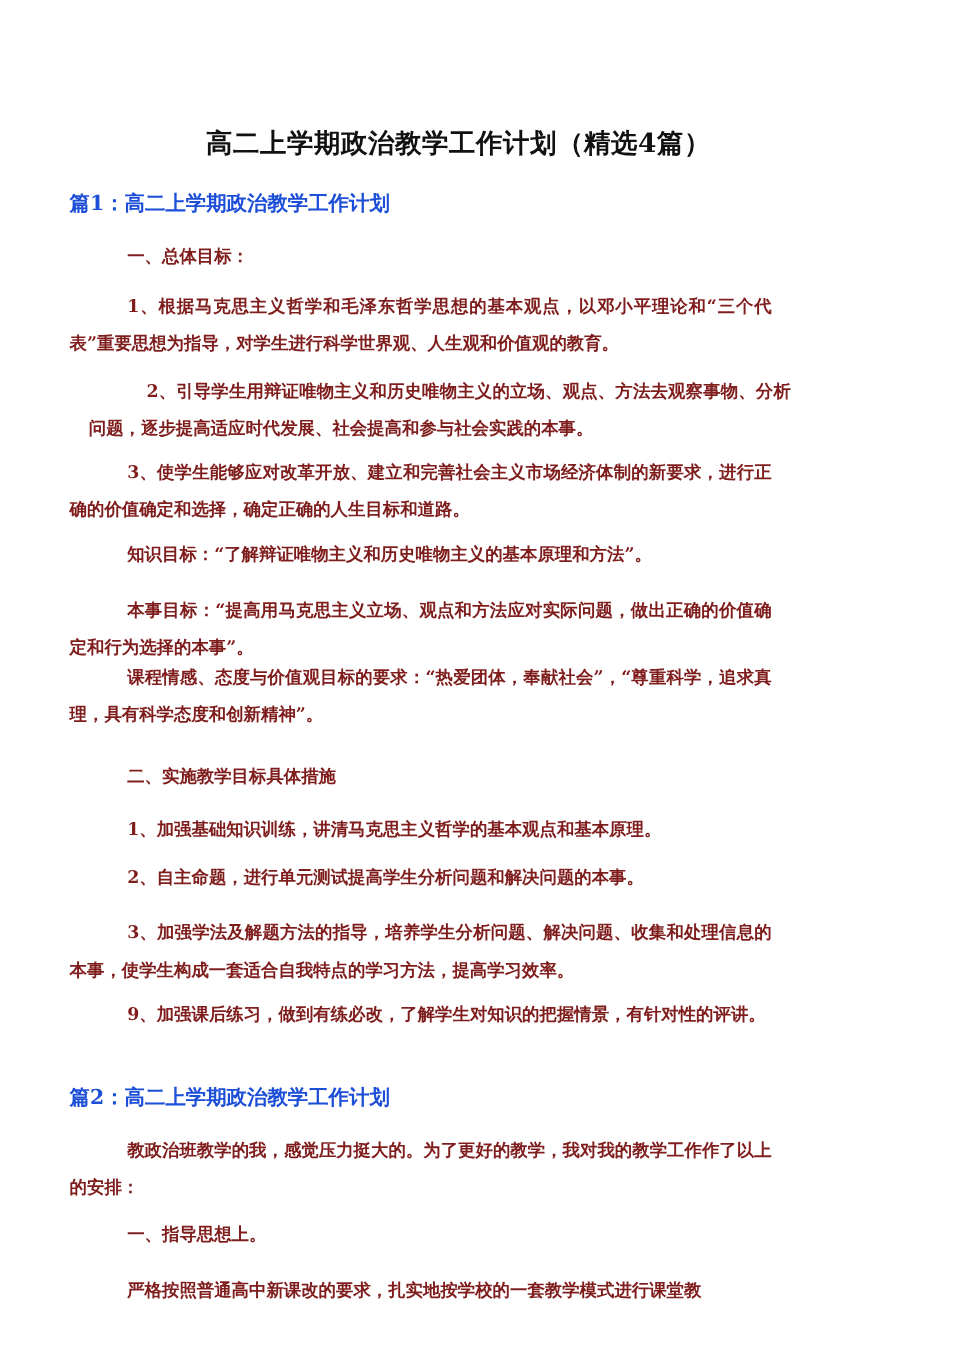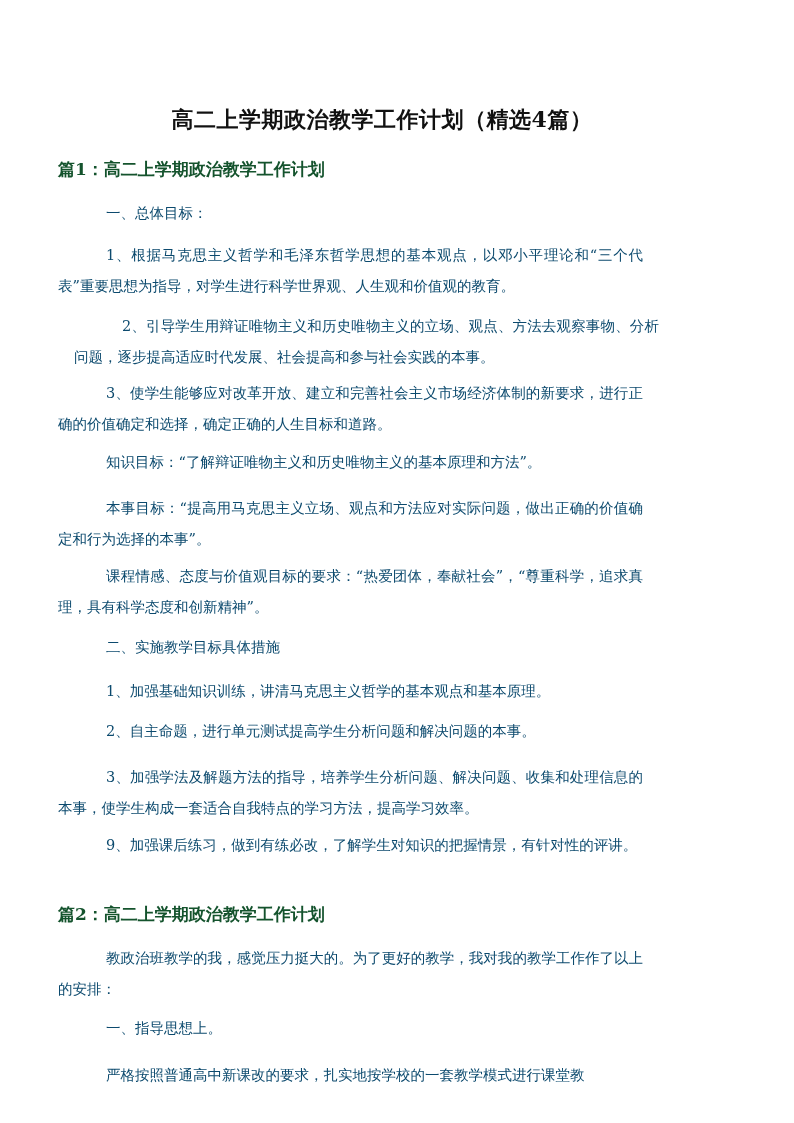--- a/index.html
+++ b/index.html
@@ -1,38 +1,38 @@
 <!DOCTYPE html>
 <html><head>
   <meta charset="utf-8">
   <style>
     html, body { margin: 0; padding: 0; background: #ffffff; }
     body { width: 794px; height: 1123px; position: relative; overflow: hidden;
       font-family: "DejaVu Serif", "Liberation Serif", serif; color: #111; }
     .page { position: absolute; left: 0; top: 0; width: 794px; height: 1123px; }
     .title { position: absolute; top: 105px; left: 0; width: 764px; text-align: center;
       font-size: 22px; font-weight: bold; letter-spacing: 0.5px; color: #111; }
-    .sec { position: absolute; left: 58px; font-size: 17px; font-weight: bold; color: #14532d; }
-    .p { position: absolute; left: 58px; width: 585px; font-size: 14.5px; line-height: 31px; color: #0c4a6e; text-align: justify; }
+    .sec { position: absolute; left: 58px; font-size: 17px; font-weight: bold; color: #1d4ed8; }
+    .p { position: absolute; left: 58px; width: 585px; font-size: 14.5px; line-height: 31px; color: #7f1d1d; text-align: justify; font-weight: bold; }
     .ind { text-indent: 48px; }
   </style>
 </head>
 <body>
 
 <div class="page">
   <div class="title">高二上学期政治教学工作计划（精选4篇）</div>
 
   <div class="sec" style="top:158px;">篇1：高二上学期政治教学工作计划</div>
   <div class="p ind" style="top:198px;">一、总体目标：</div>
   <div class="p ind" style="top:240px;">1、根据马克思主义哲学和毛泽东哲学思想的基本观点，以邓小平理论和“三个代表”重要思想为指导，对学生进行科学世界观、人生观和价值观的教育。</div>
   <div class="p ind" style="top:311px;margin-left:16px;">2、引导学生用辩证唯物主义和历史唯物主义的立场、观点、方法去观察事物、分析问题，逐步提高适应时代发展、社会提高和参与社会实践的本事。</div>
   <div class="p ind" style="top:378px;">3、使学生能够应对改革开放、建立和完善社会主义市场经济体制的新要求，进行正确的价值确定和选择，确定正确的人生目标和道路。</div>
   <div class="p ind" style="top:447px;">知识目标：“了解辩证唯物主义和历史唯物主义的基本原理和方法”。</div>
   <div class="p ind" style="top:493px;">本事目标：“提高用马克思主义立场、观点和方法应对实际问题，做出正确的价值确定和行为选择的本事”。</div>
-  <div class="p ind" style="top:561px;">课程情感、态度与价值观目标的要求：“热爱团体，奉献社会”，“尊重科学，追求真理，具有科学态度和创新精神”。</div>
+  <div class="p ind" style="top:549px;">课程情感、态度与价值观目标的要求：“热爱团体，奉献社会”，“尊重科学，追求真理，具有科学态度和创新精神”。</div>
   <div class="p ind" style="top:632px;">二、实施教学目标具体措施</div>
   <div class="p ind" style="top:676px;">1、加强基础知识训练，讲清马克思主义哲学的基本观点和基本原理。</div>
   <div class="p ind" style="top:716px;">2、自主命题，进行单元测试提高学生分析问题和解决问题的本事。</div>
   <div class="p ind" style="top:762px;">3、加强学法及解题方法的指导，培养学生分析问题、解决问题、收集和处理信息的本事，使学生构成一套适合自我特点的学习方法，提高学习效率。</div>
   <div class="p ind" style="top:830px;">9、加强课后练习，做到有练必改，了解学生对知识的把握情景，有针对性的评讲。</div>
 
   <div class="sec" style="top:903px;">篇2：高二上学期政治教学工作计划</div>
   <div class="p ind" style="top:943px;">教政治班教学的我，感觉压力挺大的。为了更好的教学，我对我的教学工作作了以上的安排：</div>
   <div class="p ind" style="top:1013px;">一、指导思想上。</div>
   <div class="p ind" style="top:1060px;">严格按照普通高中新课改的要求，扎实地按学校的一套教学模式进行课堂教</div>

